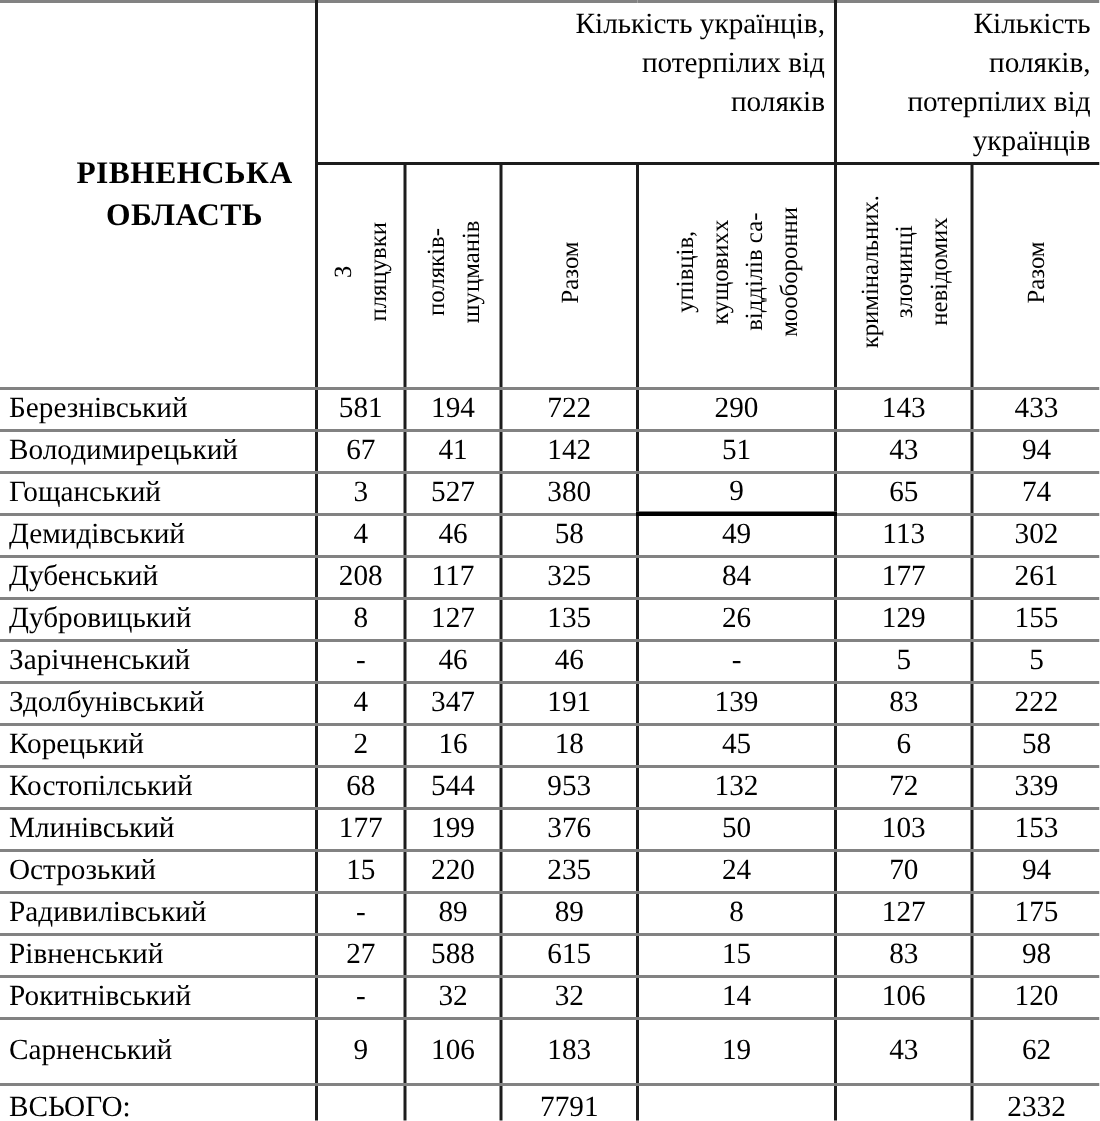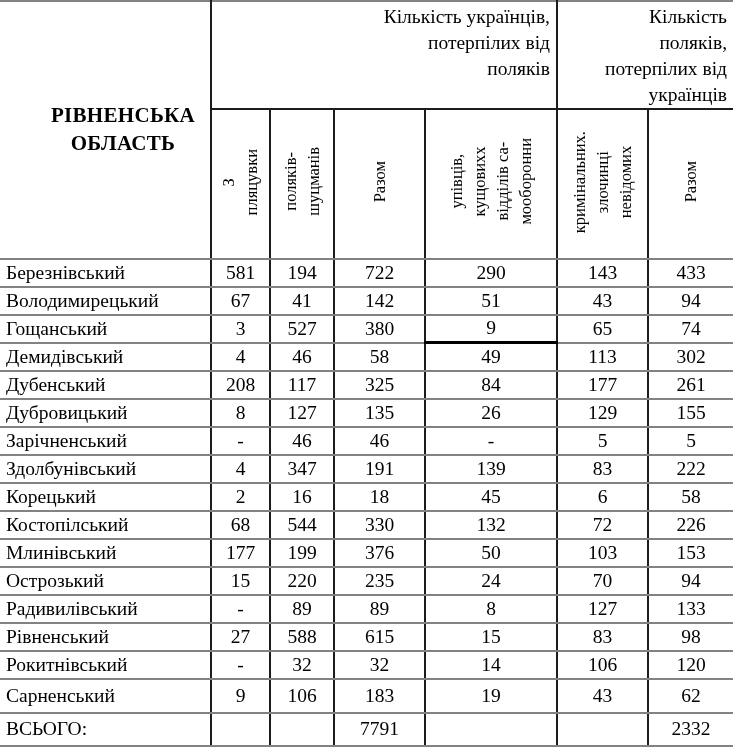--- a/index.html
+++ b/index.html
@@ -29,21 +29,21 @@
     border-bottom: 2px solid #828282;
     padding: 0;
     overflow: hidden;
   }
   .doc-table td:first-child { border-left: none; }
   .doc-table td:last-child { border-right: none; }
 
   tr.group-row { height: 106px; }
   tr.vhead-row { height: 150px; }
   tbody tr { height: 28px; }
-  tbody tr:nth-child(16) { height: 34px; }
+  tbody tr:nth-child(16) { height: 44px; }
   tbody tr.total-row { height: 33px; }
 
   td.name-cell {
     text-align: center;
     vertical-align: middle;
     font-weight: bold;
     font-size: 21px;
     line-height: 1.32;
     white-space: pre-line;
     letter-spacing: 0.3px;
@@ -217,24 +217,24 @@
     <td class="val">16</td>
     <td class="val">18</td>
     <td class="val">45</td>
     <td class="val">6</td>
     <td class="val">58</td>
   </tr>
         <tr>
     <td class="dist">Костопілський</td>
     <td class="val">68</td>
     <td class="val">544</td>
-    <td class="val">330</td>
+    <td class="val">953</td>
     <td class="val">132</td>
     <td class="val">72</td>
-    <td class="val">226</td>
+    <td class="val">339</td>
   </tr>
         <tr>
     <td class="dist">Млинівський</td>
     <td class="val">177</td>
     <td class="val">199</td>
     <td class="val">376</td>
     <td class="val">50</td>
     <td class="val">103</td>
     <td class="val">153</td>
   </tr>
@@ -247,21 +247,21 @@
     <td class="val">70</td>
     <td class="val">94</td>
   </tr>
         <tr>
     <td class="dist">Радивилівський</td>
     <td class="val">-</td>
     <td class="val">89</td>
     <td class="val">89</td>
     <td class="val">8</td>
     <td class="val">127</td>
-    <td class="val">133</td>
+    <td class="val">175</td>
   </tr>
         <tr>
     <td class="dist">Рівненський</td>
     <td class="val">27</td>
     <td class="val">588</td>
     <td class="val">615</td>
     <td class="val">15</td>
     <td class="val">83</td>
     <td class="val">98</td>
   </tr>

